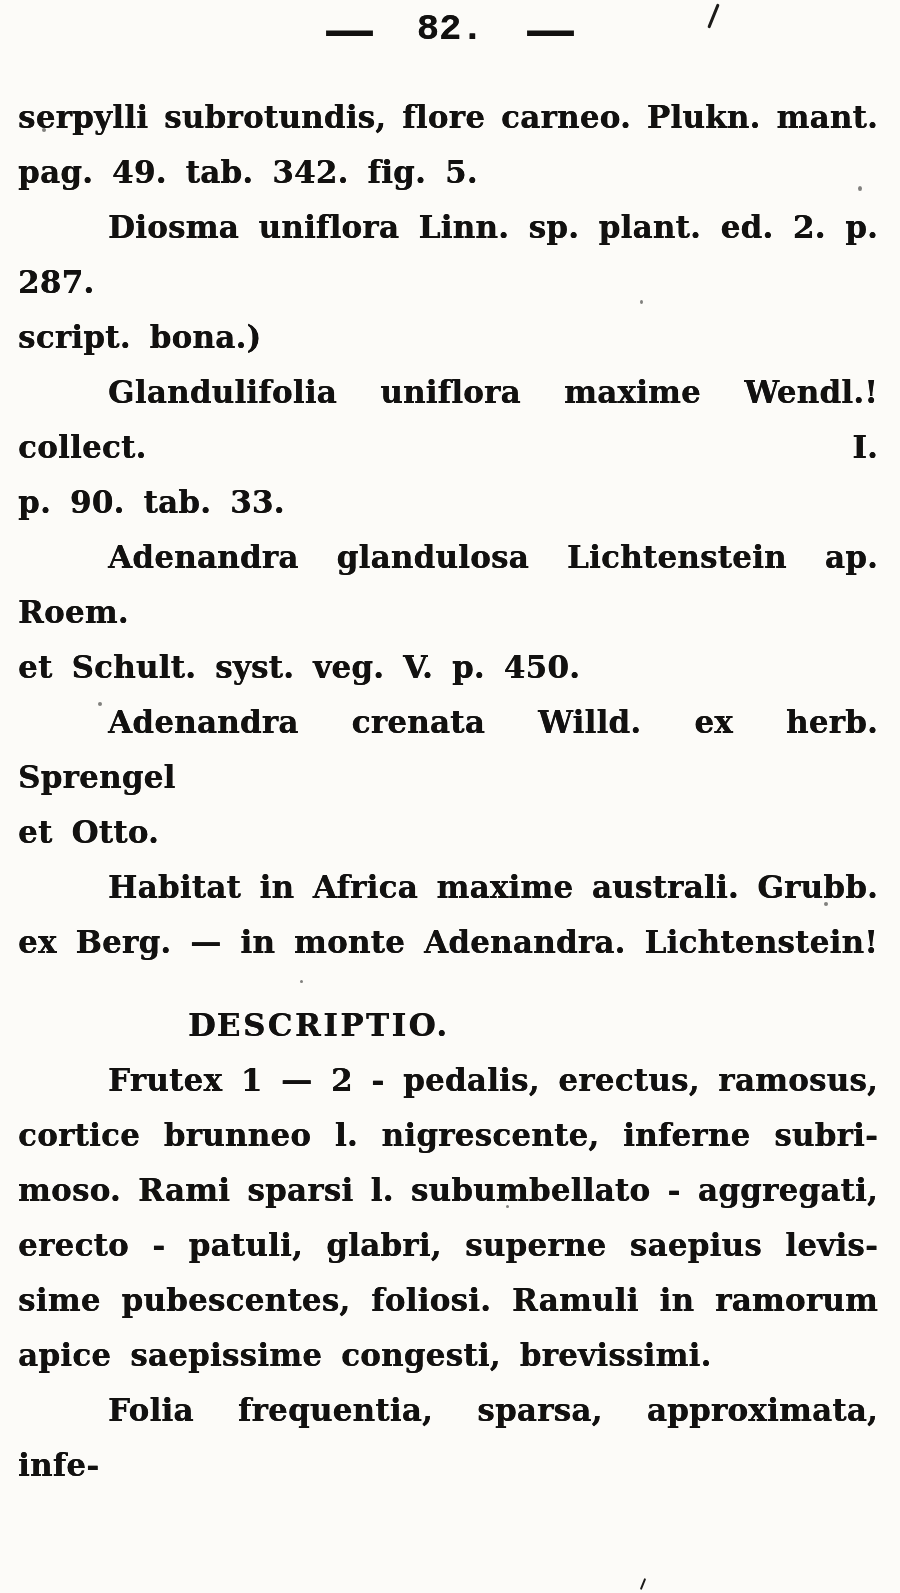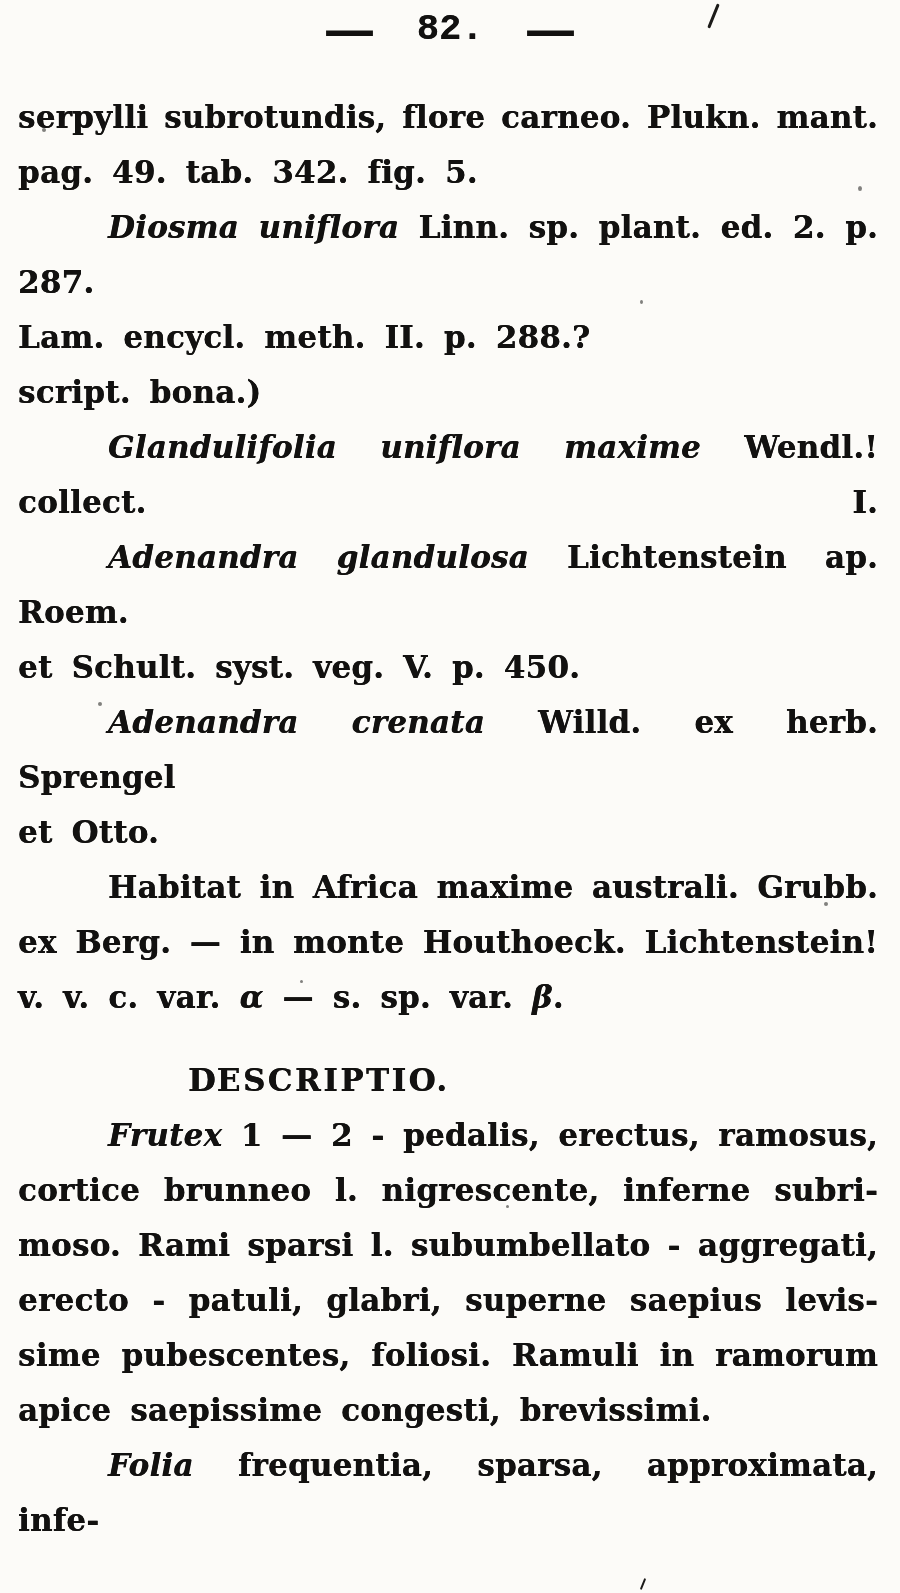--- a/index.html
+++ b/index.html
@@ -43,21 +43,21 @@
     text-align:justify;
     text-align-last:justify;
     word-spacing:2px;
   }
   .line.ind{ text-indent:90px; }
   .line.heading{
     margin-top:28px;
     text-indent:170px;
     letter-spacing:1px;
   }
-  .seg.it{ font-style:italic; }
+  .seg.it{ }
   .seg.capbig{ font-size:32px; }
   .seg.capsmall{ font-size:31px; letter-spacing:2.5px;text-align:center; }
   .artifact{ position:absolute; background:#1c1b19; }
   .slash{ width:3px; border-radius:2px; }
   .speck{ border-radius:50%; opacity:.55; }
 </style>
 </head>
 <body>
 
 <div class="page">
@@ -65,30 +65,29 @@
   <header class="pagehead">
     <span class="rule">—</span>
     <span class="num">82.</span>
     <span class="rule">—</span>
   </header>
 
   <main class="text" id="text-block">
       <div class="line j"><span class="seg">serpylli subrotundis, flore carneo. Plukn. mant.</span></div>
       <div class="line"><span class="seg">pag. 49. tab. 342. fig. 5.</span></div>
       <div class="line j ind"><span class="seg it">Diosma uniflora</span><span class="seg"> Linn. sp. plant. ed. 2. p. 287.</span></div>
-      <div class="line"><span class="seg">Lam. encycl. meth. II. p. 288.?</span></div>
       <div class="line"><span class="seg">script. bona.)</span></div>
       <div class="line j ind"><span class="seg it">Glandulifolia uniflora maxime</span><span class="seg"> Wendl.! collect. I.</span></div>
+      <div class="line"><span class="seg">p. 90. tab. 33.</span></div>
       <div class="line j ind"><span class="seg it">Adenandra glandulosa</span><span class="seg"> Lichtenstein ap. Roem.</span></div>
       <div class="line"><span class="seg">et Schult. syst. veg. V. p. 450.</span></div>
       <div class="line j ind"><span class="seg it">Adenandra crenata</span><span class="seg"> Willd. ex herb. Sprengel</span></div>
       <div class="line"><span class="seg">et Otto.</span></div>
       <div class="line j ind"><span class="seg">Habitat in Africa maxime australi. Grubb.</span></div>
-      <div class="line j"><span class="seg">ex Berg. — in monte Houthoeck. Lichtenstein!</span></div>
-      <div class="line"><span class="seg">v. v. c. var. </span><span class="seg it">α</span><span class="seg"> — s. sp. var. </span><span class="seg it">β</span><span class="seg">.</span></div>
+      <div class="line j"><span class="seg">ex Berg. — in monte Adenandra. Lichtenstein!</span></div>
       <div class="line heading"><span class="seg capbig">D</span><span class="seg capsmall">ESCRIPTIO.</span></div>
       <div class="line j ind"><span class="seg it">Frutex</span><span class="seg"> 1 — 2 - pedalis, erectus, ramosus,</span></div>
       <div class="line j"><span class="seg">cortice brunneo l. nigrescente, inferne subri-</span></div>
       <div class="line j"><span class="seg">moso. Rami sparsi l. subumbellato - aggregati,</span></div>
       <div class="line j"><span class="seg">erecto - patuli, glabri, superne saepius levis-</span></div>
       <div class="line j"><span class="seg">sime pubescentes, foliosi. Ramuli in ramorum</span></div>
       <div class="line"><span class="seg">apice saepissime congesti, brevissimi.</span></div>
       <div class="line j ind"><span class="seg it">Folia</span><span class="seg"> frequentia, sparsa, approximata, infe-</span></div>
     </main>
 

